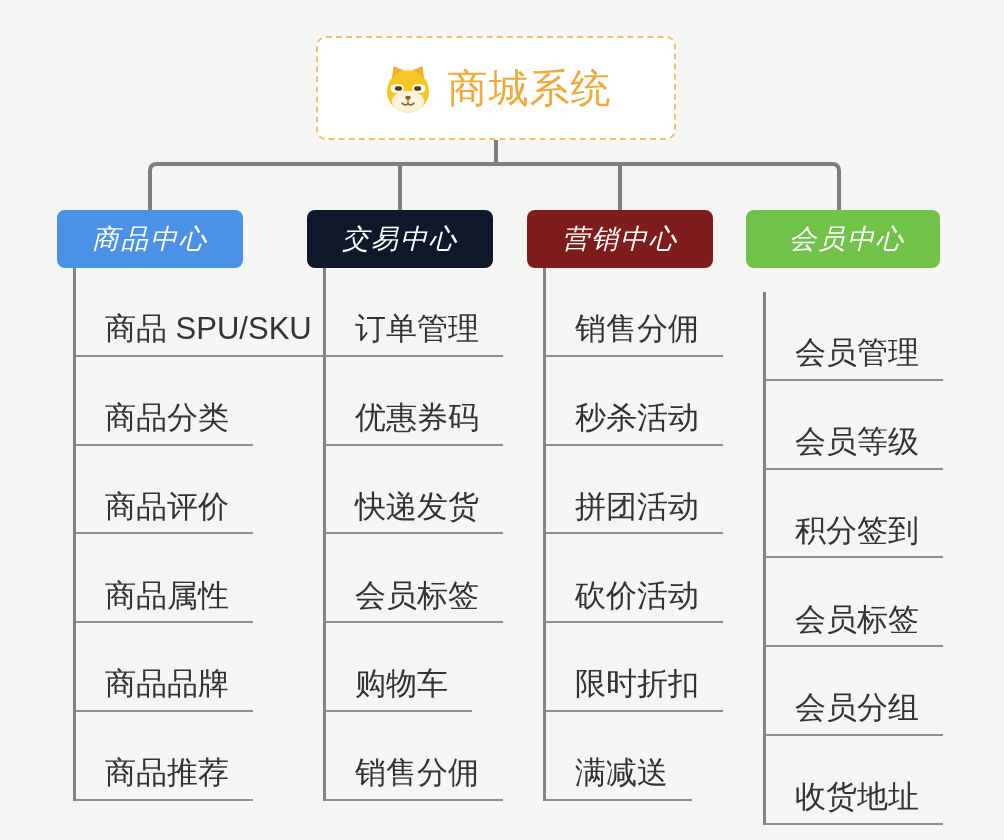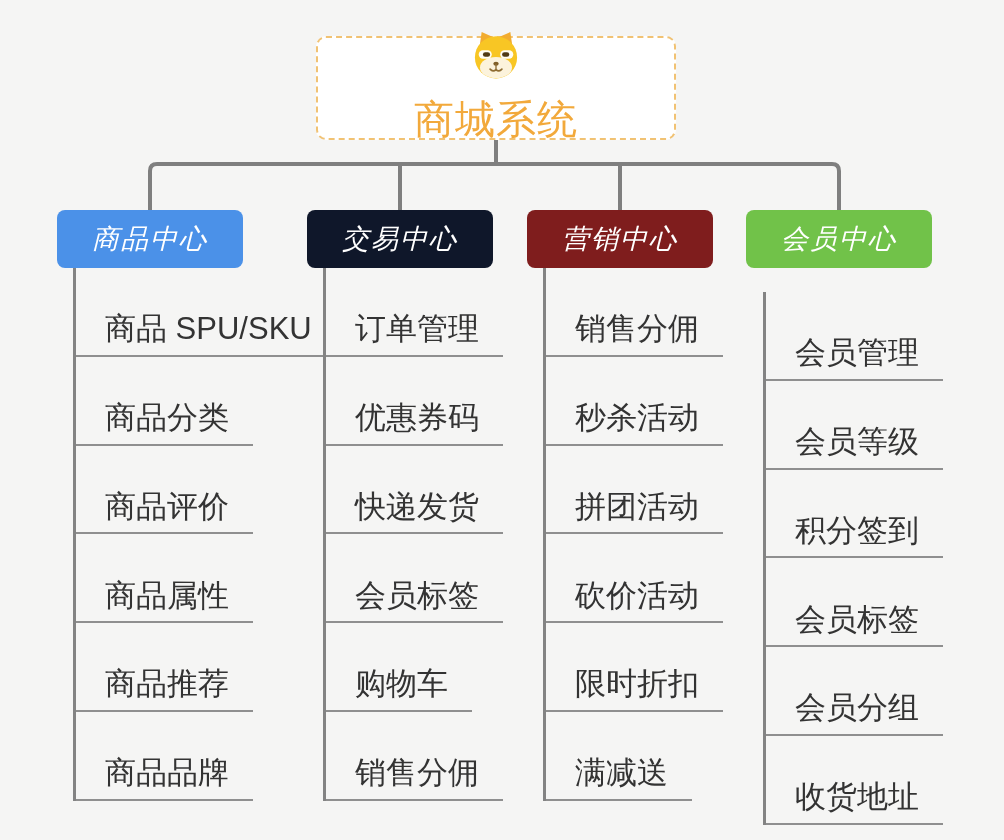--- a/index.html
+++ b/index.html
@@ -7,21 +7,21 @@
     position:relative;width:1004px;height:840px;overflow:hidden;
     background:#F5F5F4;
     font-family:"Liberation Sans",sans-serif;
   }
   svg.connectors{position:absolute;left:0;top:0;width:1004px;height:840px;pointer-events:none;}
 
   
   .root-topic{
     position:absolute;left:316px;top:36px;width:360px;height:104px;
     box-sizing:border-box;background:#ffffff;border:2px dashed #F1C273;border-radius:10px;
-    display:flex;align-items:center;justify-content:center;gap:13px;flex-direction:column;
+    display:flex;align-items:center;justify-content:center;gap:13px;
   }
   .root-title{font-size:40px;font-weight:500;color:#F2A93B;letter-spacing:1px;white-space:nowrap;}
   .dog{display:inline-flex;width:54px;height:50px;}
 
   
   .topic{
     position:absolute;top:210px;width:186px;height:58px;border-radius:8px;
     display:flex;align-items:center;justify-content:center;
   }
   .topic-label{color:#ffffff;font-size:27px;font-weight:500;letter-spacing:2px;white-space:nowrap;font-style:italic;}
@@ -83,24 +83,24 @@
           <div class="item">
             <span class="item-label">商品分类</span>
           </div>
           <div class="item">
             <span class="item-label">商品评价</span>
           </div>
           <div class="item">
             <span class="item-label">商品属性</span>
           </div>
           <div class="item">
-            <span class="item-label">商品推荐</span>
+            <span class="item-label">商品品牌</span>
           </div>
           <div class="item">
-            <span class="item-label">商品品牌</span>
+            <span class="item-label">商品推荐</span>
           </div>
         </div>
     </div>
 
     <div>
       <div class="topic" style="left: 307px; background: #0f172a;">
         <span class="topic-label">交易中心</span>
       </div>
       <div class="column" style="left: 323px;">
         <div class="trunk"></div>
@@ -146,21 +146,21 @@
           <div class="item">
             <span class="item-label">限时折扣</span>
           </div>
           <div class="item">
             <span class="item-label">满减送</span>
           </div>
         </div>
     </div>
 
     <div>
-      <div class="topic" style="left: 746px; background: rgb(113, 194, 73);">
+      <div class="topic" style="left: 746px; background: rgb(113, 194, 73); padding-left: 8px;">
         <span class="topic-label">会员中心</span>
       </div>
       <div class="column" style="left: 763px; margin-top: 24px;">
         <div class="trunk"></div>
       <div class="item">
             <span class="item-label">会员管理</span>
           </div>
           <div class="item">
             <span class="item-label">会员等级</span>
           </div>

